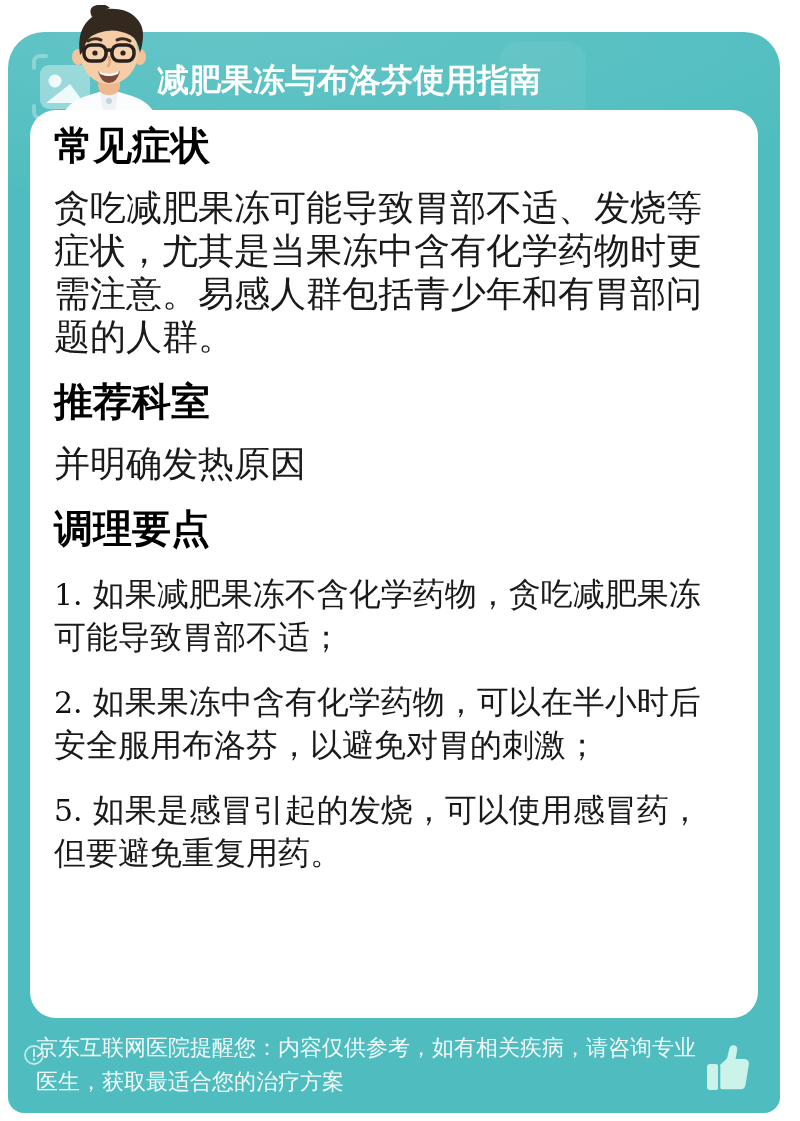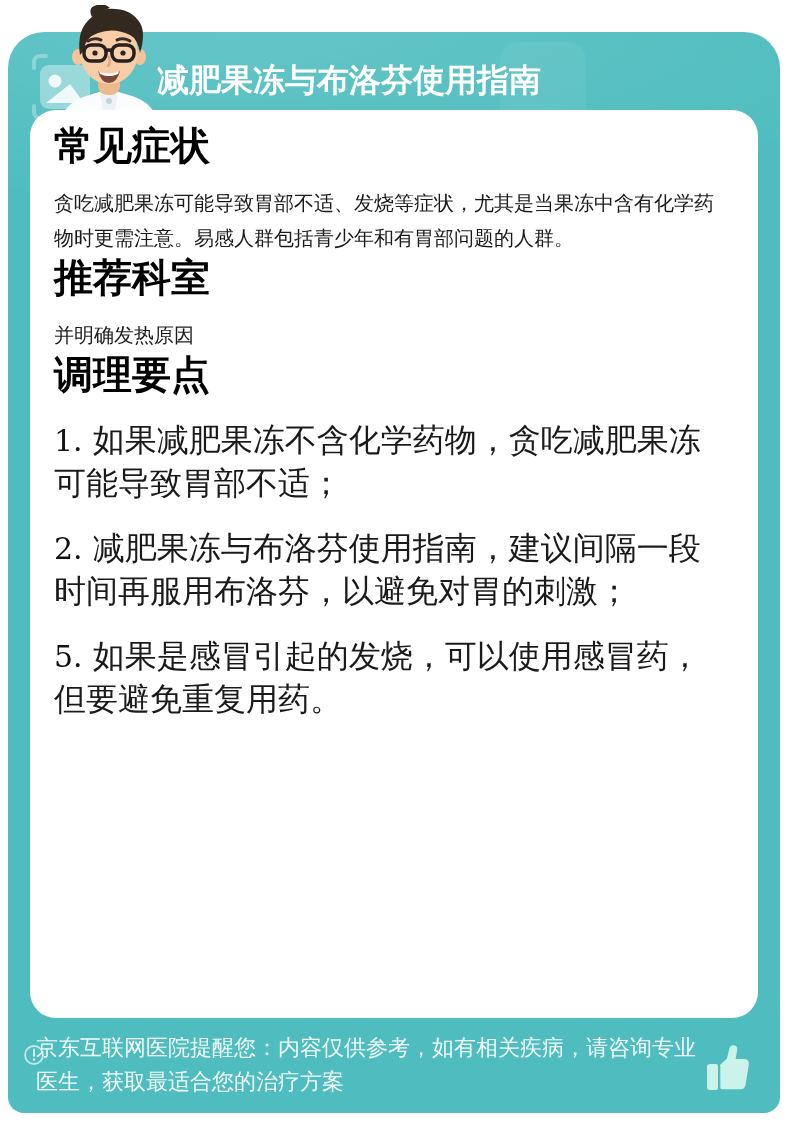--- a/index.html
+++ b/index.html
@@ -24,24 +24,24 @@
   .deco-tile {
     position:absolute; left:492px; top:10px; width:86px; height:86px; z-index:0;
     background:rgba(255,255,255,0.06); border-radius:18px;
   }
   
   .card {
     position:absolute; left:22px; right:22px; top:78px; bottom:95px; z-index:3;
     background:#ffffff; border-radius:26px; padding:0 26px 16px 24px; overflow:hidden;
   }
   .card h2 {
-    font-size:39px; font-weight:700; color:#000000; line-height:44px; 
+    font-size:39px; font-weight:700; color:#000000; line-height:44px; margin-top:22px;
   }
   .card h2.first { margin-top:14px; }
-  .card p.body { font-size:20px; color:#1a1a1a; line-height:35px; margin-top:18px; }
+  .card p.body { font-size:36px; color:#1a1a1a; line-height:43px; margin-top:18px; }
   .card p.item { font-size:32px; color:#1a1a1a; line-height:43px; margin-top:22px; }
   .num { font-family:"DejaVu Serif", serif; font-size:30px; margin-right:10px; color:#111; }
   
   .footer { position:absolute; left:0; right:0; bottom:0; height:95px; z-index:1; }
   .info-icon { position:absolute; left:15px; top:26px; width:22px; height:22px; }
   .notice {
     position:absolute; left:28px; top:13px; width:666px;
     font-size:22px; line-height:34px; color:rgba(255,255,255,0.93);
   }
   .thumb-btn {
@@ -112,21 +112,21 @@
 
     <div class="card">
       <h2 class="first">常见症状</h2>
       <p class="body">贪吃减肥果冻可能导致胃部不适、发烧等症状，尤其是当果冻中含有化学药物时更需注意。易感人群包括青少年和有胃部问题的人群。</p>
 
       <h2>推荐科室</h2>
       <p class="body">并明确发热原因</p>
 
       <h2>调理要点</h2>
       <p class="item"><span class="num">1.</span><span>如果减肥果冻不含化学药物，贪吃减肥果冻可能导致胃部不适；</span></p>
-      <p class="item"><span class="num">2.</span><span>减肥果冻与布洛芬使用指南，建议间隔一段时间再服用布洛芬，以避免对胃的刺激；</span></p>
+      <p class="item"><span class="num">2.</span><span>如果果冻中含有化学药物，可以在半小时后安全服用布洛芬，以避免对胃的刺激；</span></p>
       <p class="item"><span class="num">5.</span><span>如果是感冒引起的发烧，可以使用感冒药，但要避免重复用药。</span></p>
     </div>
 
     <div class="footer">
       <span class="info-icon">
         <svg width="22" height="22" viewBox="0 0 22 22">
           <circle cx="11" cy="11" r="9" fill="none" stroke="rgba(255,255,255,0.65)" stroke-width="1.8"></circle>
           <line x1="11" y1="5.5" x2="11" y2="12" stroke="rgba(255,255,255,0.75)" stroke-width="2" stroke-linecap="round"></line>
           <circle cx="11" cy="15.6" r="1.3" fill="rgba(255,255,255,0.75)"></circle>
         </svg>

